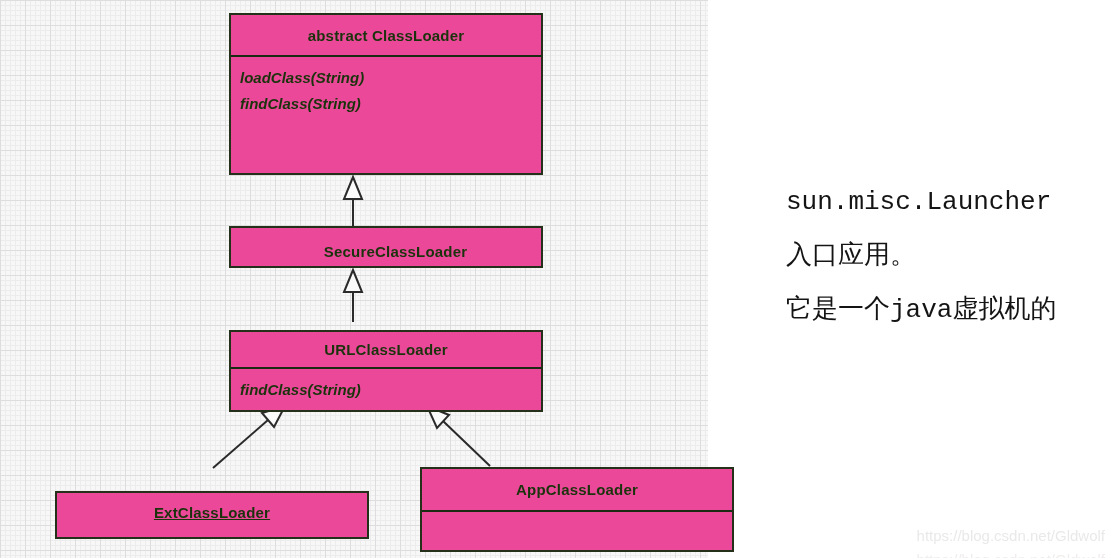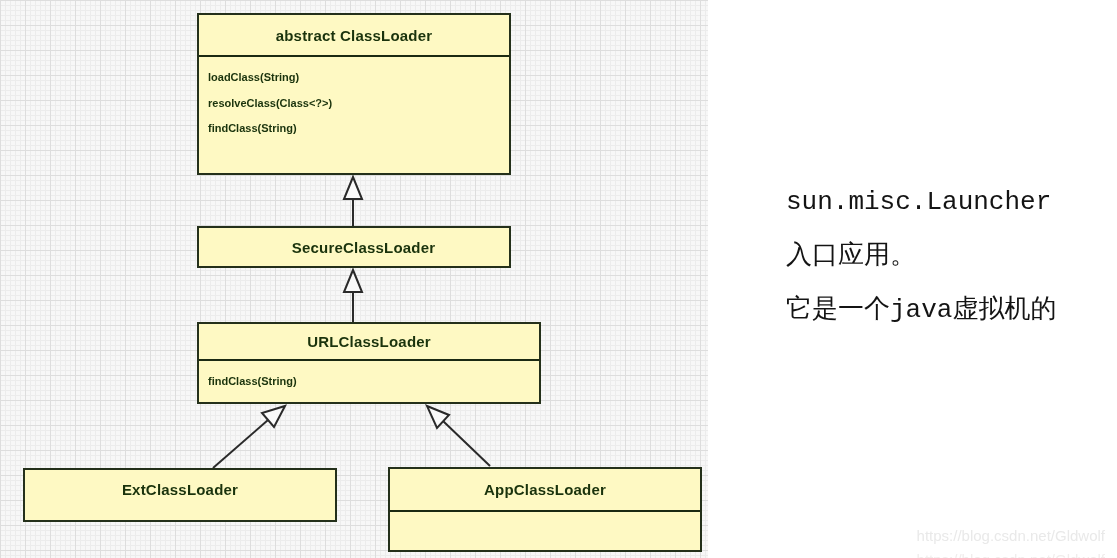--- a/index.html
+++ b/index.html
@@ -22,48 +22,50 @@
       linear-gradient(90deg, #dddddd 1px, transparent 1px),
       linear-gradient(#ececec 1px, transparent 1px),
       linear-gradient(90deg, #ececec 1px, transparent 1px);
     background-size: 25px 25px, 25px 25px, 5px 5px, 5px 5px;
   }
 
   svg.arrows { position: absolute; left: 0; top: 0; pointer-events: none; }
 
   .uml-box {
     position: absolute;
-    background: #fef9c3;
+    background: #ec4899;
     border: 2px solid #24301a;
     box-sizing: border-box;
     color: #1a330c;
     font-weight: bold;
+    margin-left: 32px;
   }
   .uml-title {
     display: flex; align-items: center; justify-content: center;
     font-size: 15px;
     letter-spacing: 0.2px;
     white-space: nowrap;
   }
   .uml-divider { border-bottom: 2px solid #1b2a12; }
   .uml-methods {
     padding: 8px 0 0 9px;
-    font-size: 11px;
+    font-size: 15px;
     line-height: 25.5px;
     white-space: nowrap;
+    font-style: italic;
   }
 
   
   .box-abstract { left: 197px; top: 13px;  width: 314px; height: 162px; }
   .box-abstract .uml-title { height: 40px; }
   .box-secure   { left: 197px; top: 226px; width: 314px; height: 42px; }
-  .box-secure .uml-title { height: 38px; padding-left: 19px; }
-  .box-url      { left: 197px; top: 322px; width: 344px; height: 82px; }
+  .box-secure .uml-title { height: 46px; padding-left: 19px; }
+  .box-url      { left: 197px; top: 330px; width: 314px; height: 82px; }
   .box-url .uml-title { height: 35px; }
-  .box-ext      { left: 23px;  top: 468px; width: 314px; height: 54px; }
+  .box-ext      { left: 23px;  top: 491px; width: 314px; height: 48px; text-decoration: underline; }
   .box-ext .uml-title { height: 38px; }
   .box-app      { left: 388px; top: 467px; width: 314px; height: 85px; }
   .box-app .uml-title { height: 41px; }
 
   
   .annotation {
     position: absolute; left: 786px; top: 186px;
     font-family: "Liberation Mono", "DejaVu Sans Mono", monospace;
     font-size: 26px;
     color: #141414;
@@ -104,21 +106,20 @@
     <polygon points="285,406 274,427 262,413" fill="#fafafa" stroke="#2a2a2a" stroke-width="2"></polygon>
 
     <line x1="490" y1="466" x2="443" y2="421" stroke="#2a2a2a" stroke-width="2"></line>
     <polygon points="427,406 449,415 437,428" fill="#fafafa" stroke="#2a2a2a" stroke-width="2"></polygon>
   </svg>
 
   <div class="uml-box box-abstract">
     <div class="uml-title uml-divider">abstract ClassLoader</div>
     <div class="uml-methods">
       <div>loadClass(String)</div>
-      <div>resolveClass(Class&lt;?&gt;)</div>
       <div>findClass(String)</div>
     </div>
   </div>
 
   <div class="uml-box box-secure">
     <div class="uml-title">SecureClassLoader</div>
   </div>
 
   <div class="uml-box box-url">
     <div class="uml-title uml-divider">URLClassLoader</div>

